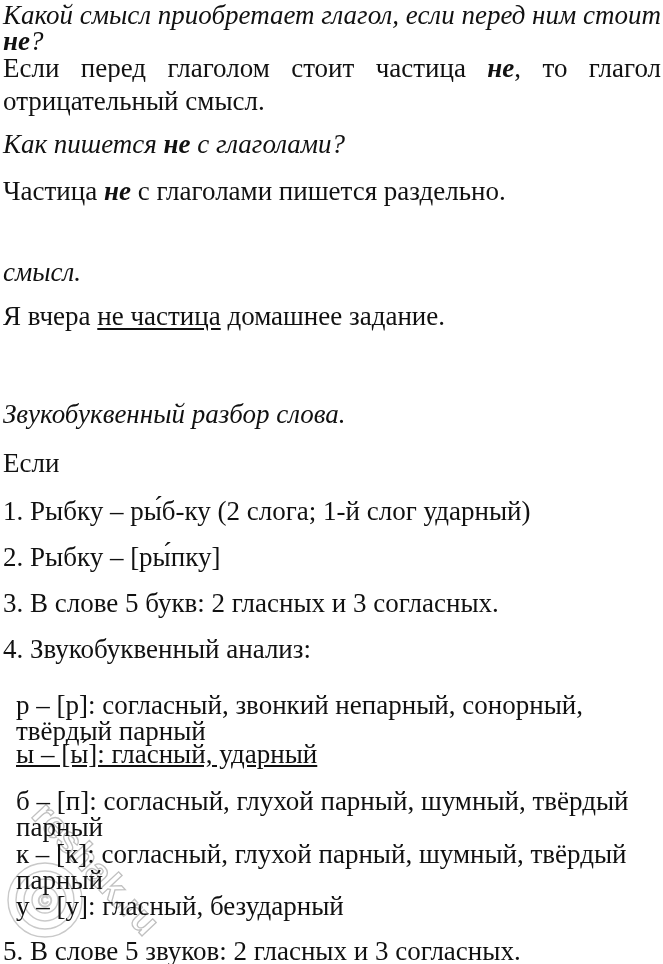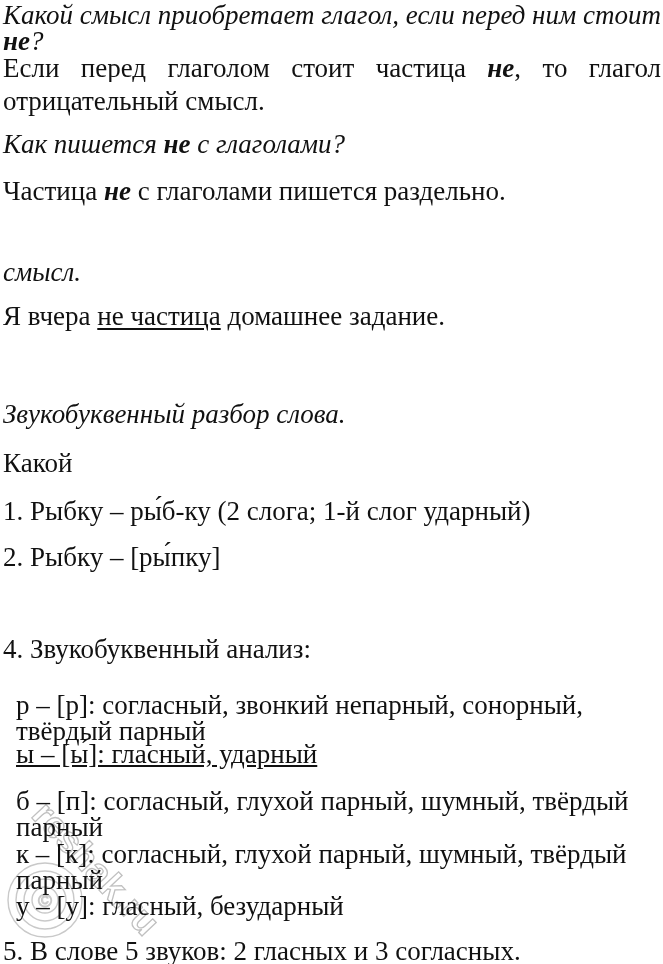--- a/index.html
+++ b/index.html
@@ -84,24 +84,25 @@
 
   <div class="line italic l-q2"><span>Как пишется </span><span class="b">не</span><span> с глаголами?</span></div>
   <div class="line l-a2"><span>Частица </span><span class="b i">не</span><span> с глаголами пишется раздельно.</span></div>
 
   <div class="line italic l-q3-2"><span>смысл.</span></div>
 
   <div class="line l-a3"><span>Я вчера </span><span class="u">не частица</span><span> домашнее задание.</span></div>
 
   <div class="line italic l-heading"><span>Звукобуквенный разбор слова.</span></div>
 
-  <div class="line l-word"><span>Какой</span></div>
+  <div class="line l-word"><span>Если</span></div>
 
   <div class="line l-item1"><span>1. Рыбку – ры́б-ку (2 слога; 1-й слог ударный)</span></div>
   <div class="line l-item2"><span>2. Рыбку – [ры́пку]</span></div>
+  <div class="line l-item3"><span>3. В слове 5 букв: 2 гласных и 3 согласных.</span></div>
   <div class="line l-item4"><span>4. Звукобуквенный анализ:</span></div>
 
   <div class="line indent l-an1"><span>р – [р]: согласный, звонкий непарный, сонорный, твёрдый парный</span></div>
   <div class="line indent l-an2"><span>ы – [ы́]: гласный, ударный</span></div>
   <div class="line indent l-an3"><span>б – [п]: согласный, глухой парный, шумный, твёрдый парный</span></div>
   <div class="line indent l-an4"><span>к – [к]: согласный, глухой парный, шумный, твёрдый парный</span></div>
   <div class="line indent l-an5"><span>у – [у]: гласный, безударный</span></div>
 
   <div class="line l-item5"><span>5. В слове 5 звуков: 2 гласных и 3 согласных.</span></div>
 

